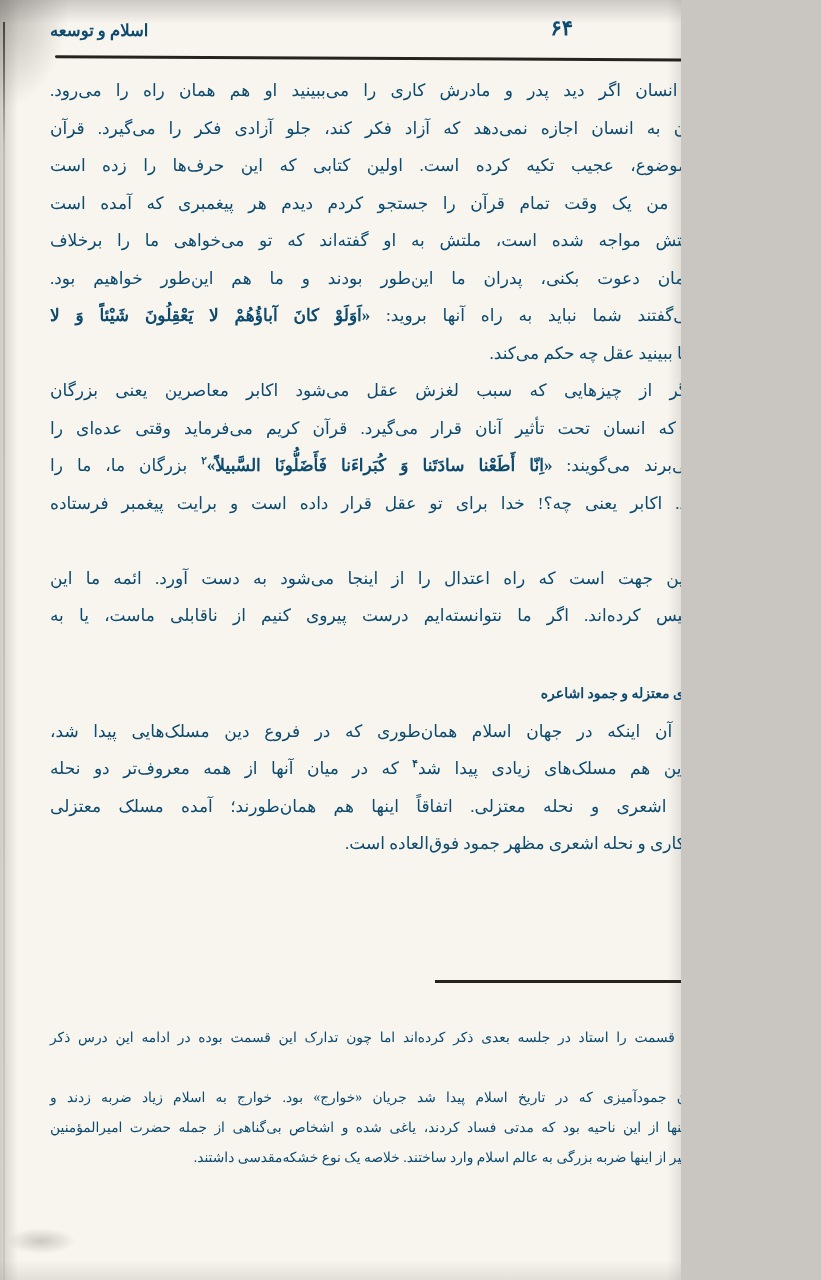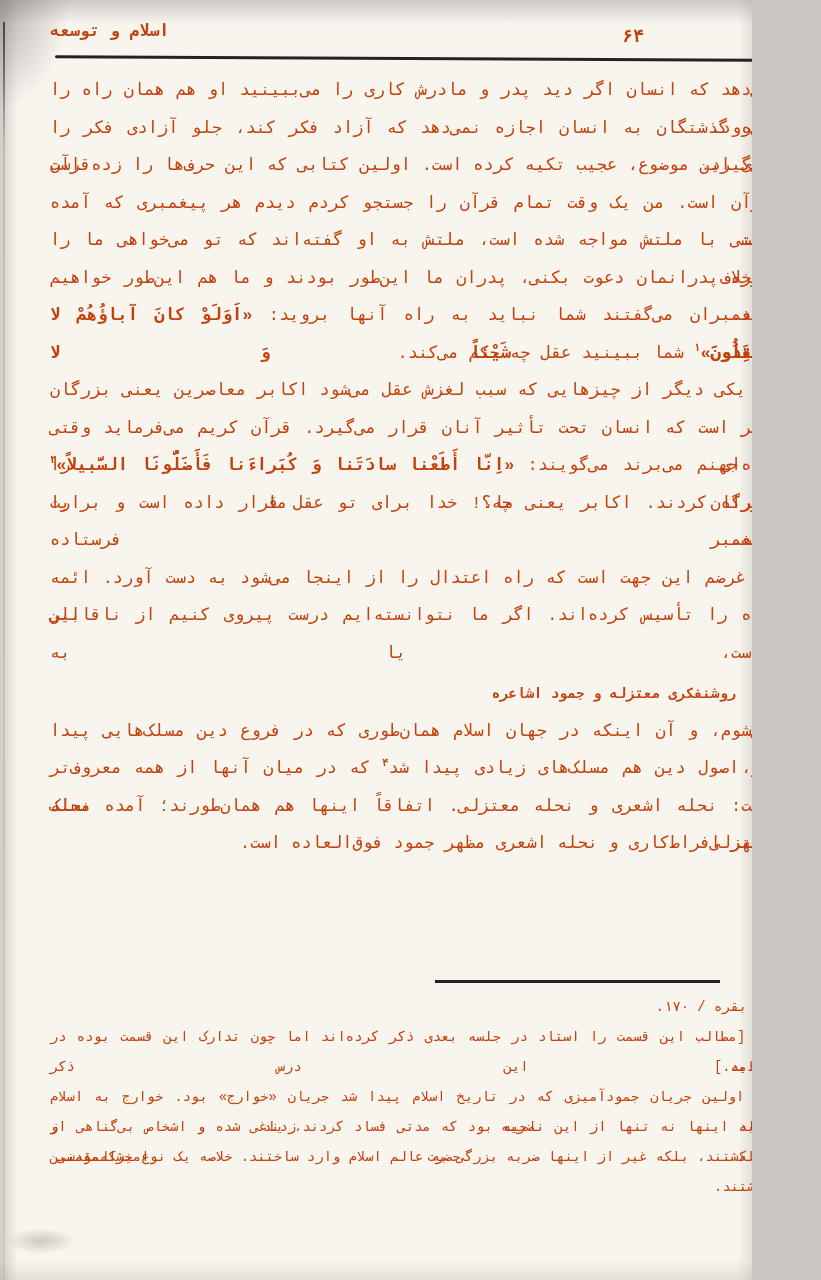--- a/index.html
+++ b/index.html
@@ -1,20 +1,20 @@
 <!DOCTYPE html>
 <html lang="fa"><head>
 <meta charset="utf-8">
 <style>
   html,body { margin:0; padding:0; background:#c9c6c1; }
   .page {
-    position:relative; width:752px; height:1280px; overflow:hidden;
+    position:relative; width:681px; height:1280px; overflow:hidden;
     background:#f8f5ef;
-    font-family:Liberation Mono, monospace;
-    color:#c2410c;
+    font-family:Liberation Serif, serif;
+    color:#0c4a6e;
     -webkit-font-smoothing:antialiased;
   }
   
   .edge-top    { position:absolute; left:0; right:0; top:0; height:24px;
                  background:linear-gradient(180deg,#ccc9c5 0%, rgba(248,245,239,0) 100%); }
   .edge-top-left{ position:absolute; left:0; top:0; width:70px; height:110px;
                  background:radial-gradient(ellipse at 0 0, rgba(110,107,102,.5), rgba(110,107,102,0) 70%); }
   .edge-left   { position:absolute; left:0; top:0; bottom:0; width:18px;
                  background:linear-gradient(90deg, rgba(135,132,126,.35), rgba(248,245,239,0)); }
   .edge-right  { position:absolute; right:0; top:0; bottom:0; width:14px;
@@ -22,22 +22,22 @@
   .edge-bottom { position:absolute; left:0; right:0; bottom:0; height:20px;
                  background:linear-gradient(0deg, rgba(160,157,151,.25), rgba(248,245,239,0)); }
   .scan-line   { position:absolute; left:3px; top:22px; width:2px; height:1258px;
                  background:linear-gradient(180deg,#45423e 0%, rgba(140,137,131,.35) 10%, rgba(165,162,156,.30) 100%); }
   .smudge-bl   { position:absolute; left:6px; bottom:26px; width:70px; height:26px; border-radius:50%;
                  background:radial-gradient(ellipse, rgba(150,147,141,.45), rgba(150,147,141,0) 70%); }
 
   
   .book-title  { position:absolute; left:50px; top:21px; direction:rtl;
                  font-size:16.5px; font-weight:bold; letter-spacing:.2px; }
-  .page-number { position:absolute; right:108px; top:25px;
-                 font-size:18px; font-weight:bold; }
+  .page-number { position:absolute; right:108px; top:16px;
+                 font-size:21px; font-weight:bold; }
   .header-rule { position:absolute; left:55px; top:57px; width:704px; height:3px;
                  background:#26231f; border-radius:2px; transform:rotate(.3deg); }
 
   
   .bodytext { position:absolute; left:50px; top:72px; width:722px; direction:rtl; }
   .ln { font-size:17px; line-height:37.5px; height:37.5px;
         text-align:justify; text-align-last:justify; white-space:normal; }
   .ln.end    { text-align-last:right; }
   .ln.indent { text-indent:26px; }
   .ln.indent-sm { text-indent:10px; }

